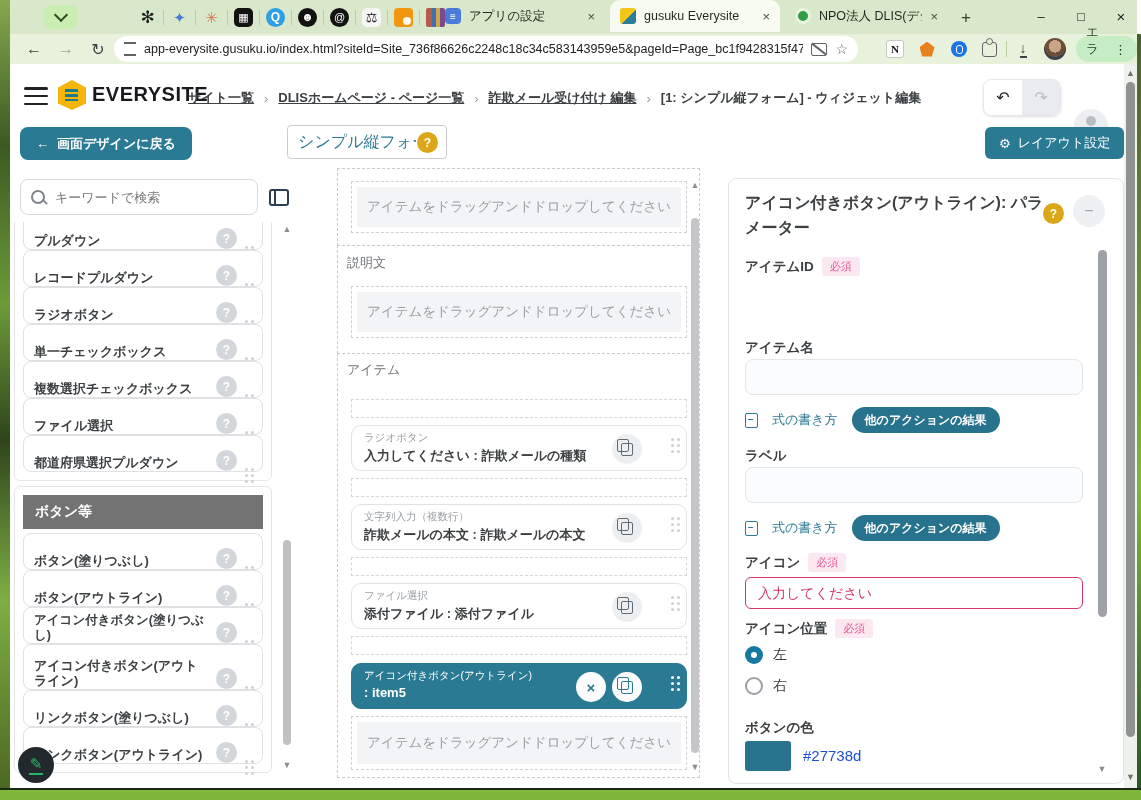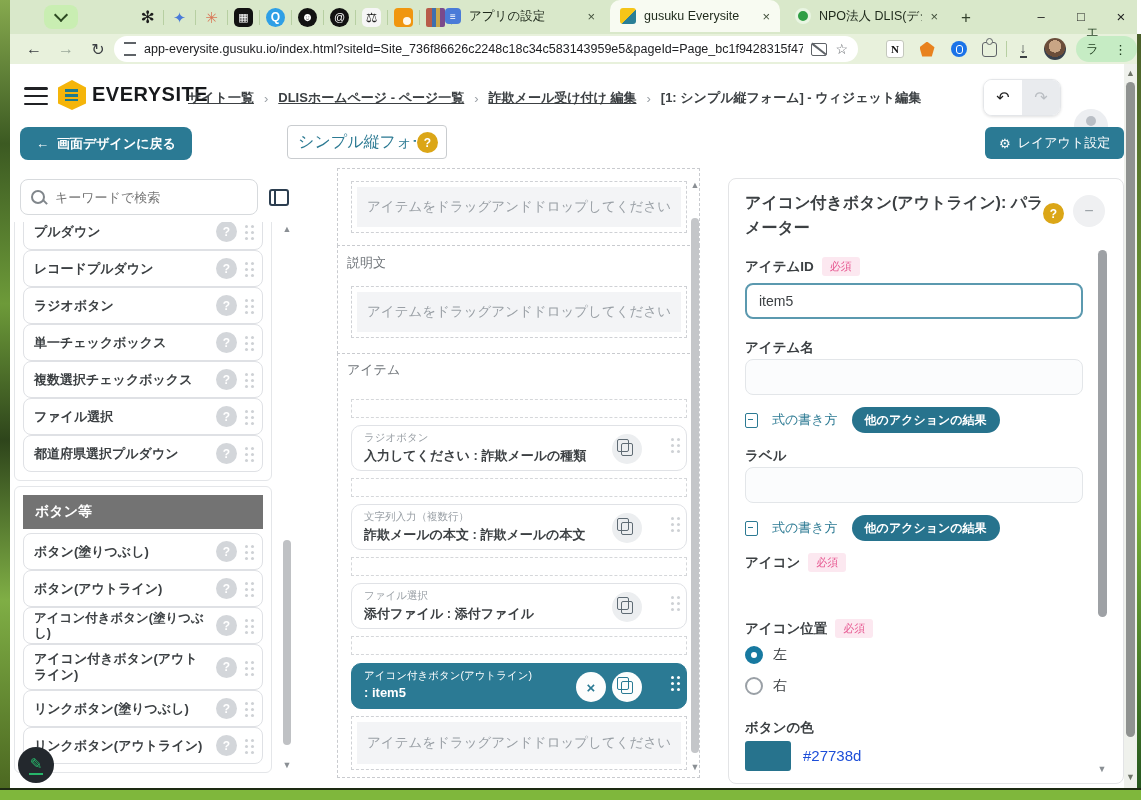--- a/index.html
+++ b/index.html
@@ -88,21 +88,21 @@
   
   .sb-search{left:20px;top:179px;width:238px;height:36px;border:1px solid #d7dadd;border-radius:8px;background:#fff;display:flex;align-items:center;padding:0 10px;gap:8px;box-sizing:border-box;}
   .mag{width:10px;height:10px;border:2px solid #80868b;border-radius:50%;position:relative;flex:0 0 auto;}
   .mag::after{content:"";position:absolute;left:9px;top:9px;width:6px;height:2px;background:#80868b;transform:rotate(45deg);}
   .sb-search input{border:none;outline:none;flex:1;font-size:13px;color:#3c4043;background:transparent;}
   .sb-toggle{left:262px;top:179px;width:34px;height:36px;border-radius:8px;background:#fff;display:flex;align-items:center;justify-content:center;}
   .panelic{width:16px;height:13px;border:2px solid #2c3e50;border-radius:3px;position:relative;}
   .panelic::after{content:"";position:absolute;left:3px;top:0;width:2px;height:13px;background:#2c3e50;}
   .sb-scroll{left:14px;top:222px;width:278px;height:553px;overflow:hidden;}
   .sgroup{position:absolute;left:0;width:258px;border:1px solid #e4e6e9;border-radius:6px;background:#fff;box-sizing:border-box;padding:8px;}
-  .sitem{position:relative;height:37px;border:1px solid #dfe1e5;border-radius:8px;background:#fff;display:flex;align-items:center;padding:0 10px;box-sizing:border-box;gap:6px;}
+  .sitem{position:relative;height:37px;border:1px solid #dfe1e5;border-radius:8px;background:#fff;display:flex;align-items:flex-end;padding:0 10px;box-sizing:border-box;gap:6px;}
   .sitem .slabel{flex:1;font-size:13px;color:#3c4043;font-weight:bold;line-height:1.2;}
   .sitem.tall{height:46px;}
   .dots{width:3px;height:3px;border-radius:50%;background:#ced1d5;box-shadow:6px 0 0 #ced1d5,0 6px 0 #ced1d5,6px 6px 0 #ced1d5,0 12px 0 #ced1d5,6px 12px 0 #ced1d5;margin:-10px 4px 0 2px;flex:0 0 auto;}
   .gheader{height:34px;background:#737373;color:#fff;font-size:14px;font-weight:bold;display:flex;align-items:center;padding:0 12px;margin-bottom:4px;}
   .sb-bar{left:281px;top:224px;width:12px;height:548px;}
   .sb-bar .arr{position:absolute;left:0;width:12px;text-align:center;font-size:9px;color:#8a8f94;}
   .thumb{position:absolute;border-radius:5px;background:#bfc1c4;}
   .fab{left:18px;top:747px;width:36px;height:36px;border-radius:50%;background:#23282d;display:flex;align-items:center;justify-content:center;flex-direction:column;}
   .fab .pglyph{color:#27b56a;font-size:15px;line-height:1;}
   .fab .pbar{width:14px;height:2px;background:#27b56a;margin-top:2px;}
@@ -435,21 +435,20 @@
 
   <div class="abs panel">
     <div class="p ptitle">アイコン付きボタン(アウトライン): パラメーター</div>
     <div class="p qmark yellow" style="left:314px;top:24px;">?</div>
     <div class="p pminus">−</div>
 
     <div class="p flabel" style="left:16px;top:78px;">
       <span>アイテムID</span>
       <span class="req">必須</span>
     </div>
-    <input class="p pinput focus" style="top: 104px;" value="item5">
 
     <div class="p flabel" style="left:16px;top:160px;">
       <span>アイテム名</span>
     </div>
     <input class="p pinput" style="top: 180px;">
     <div class="p exprow" style="top:228px;">
       <span class="docic"></span>
       <span class="explink">式の書き方</span>
       <span class="actpill">他のアクションの結果</span>
     </div>
@@ -461,20 +460,21 @@
     <div class="p exprow" style="top:336px;">
       <span class="docic"></span>
       <span class="explink">式の書き方</span>
       <span class="actpill">他のアクションの結果</span>
     </div>
 
     <div class="p flabel" style="left:16px;top:374px;">
       <span>アイコン</span>
       <span class="req">必須</span>
     </div>
+    <input class="p pinput err" style="top: 398px;" placeholder="入力してください">
 
     <div class="p flabel" style="left:16px;top:440px;">
       <span>アイコン位置</span>
       <span class="req">必須</span>
     </div>
     <div class="p radiorow" style="top:467px;">
       <span class="radio on"></span>
       <span class="rlabel">左</span>
     </div>
     <div class="p radiorow" style="top:498px;">

